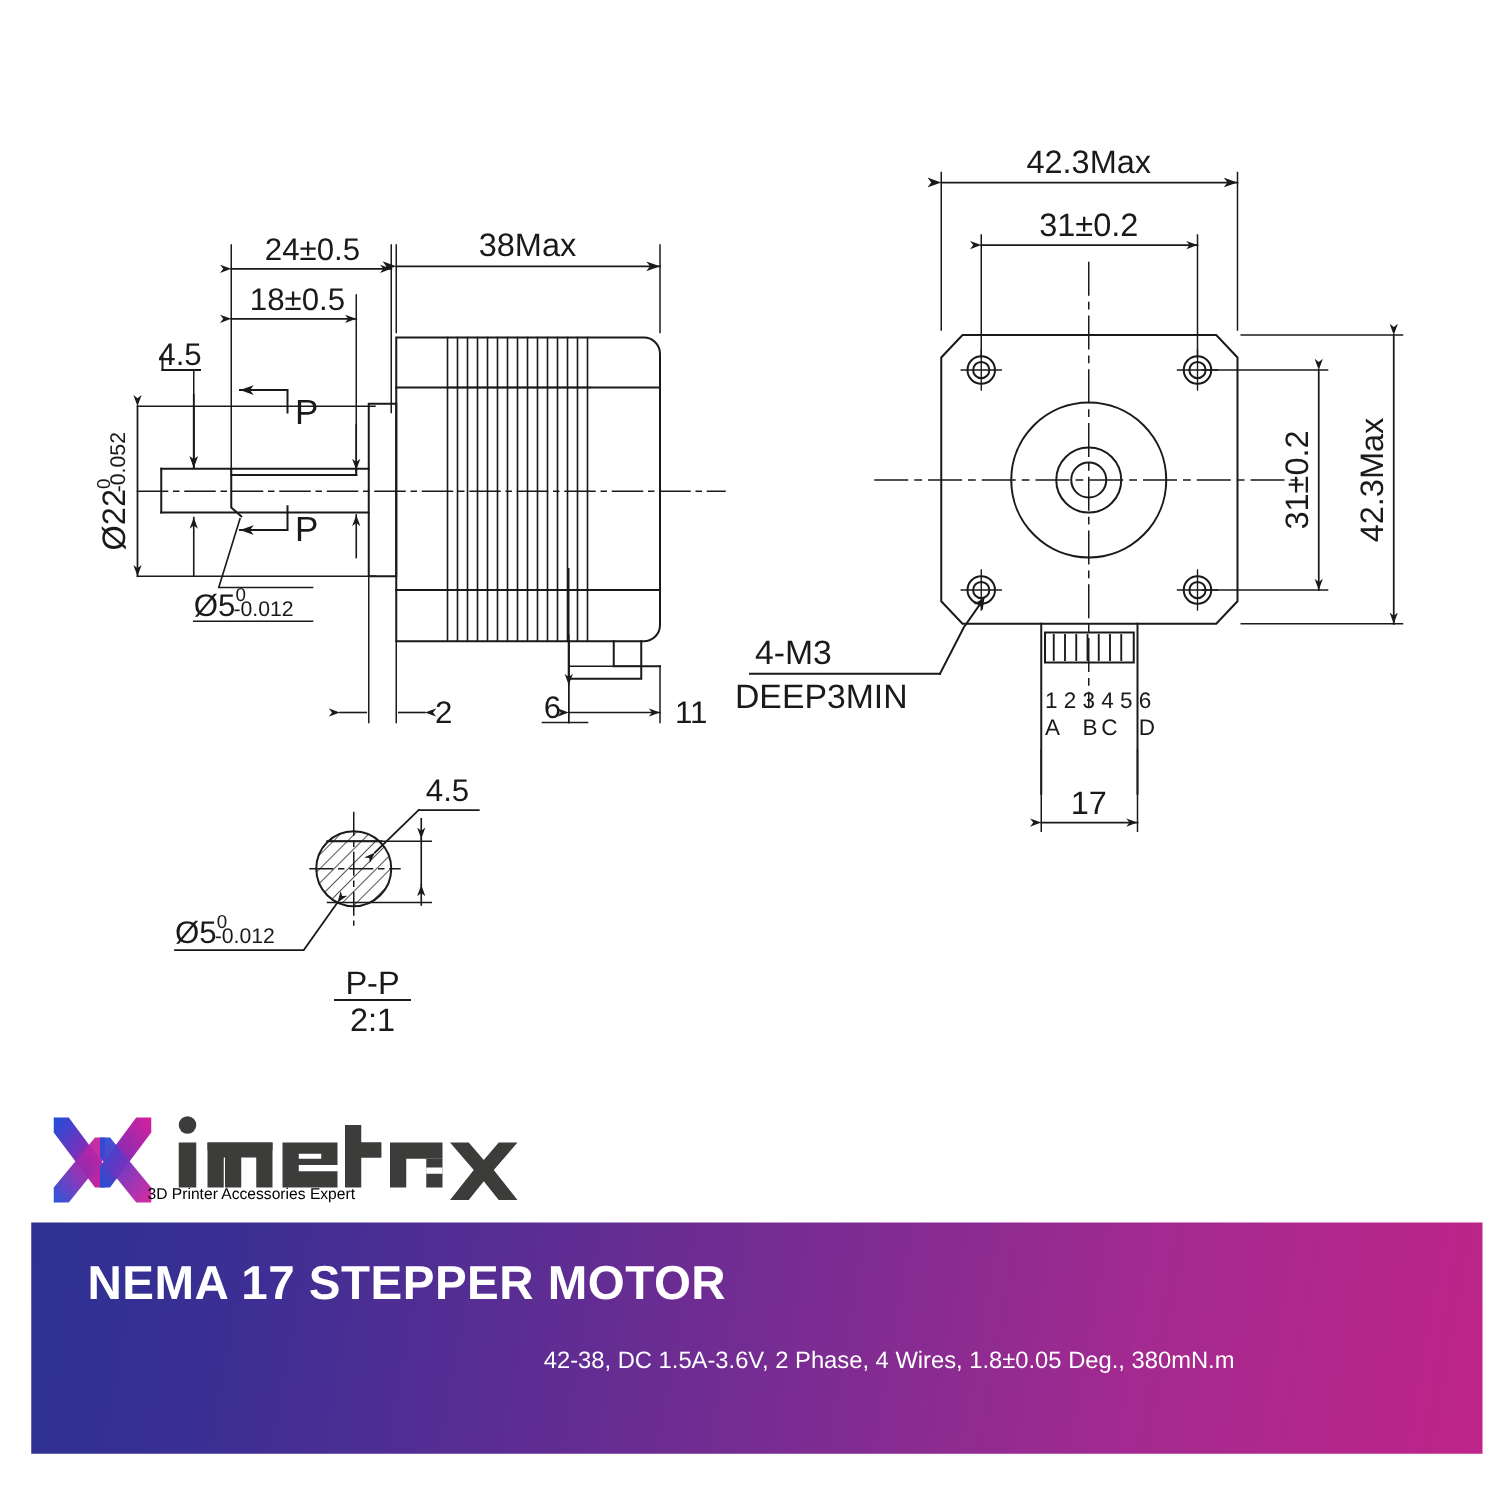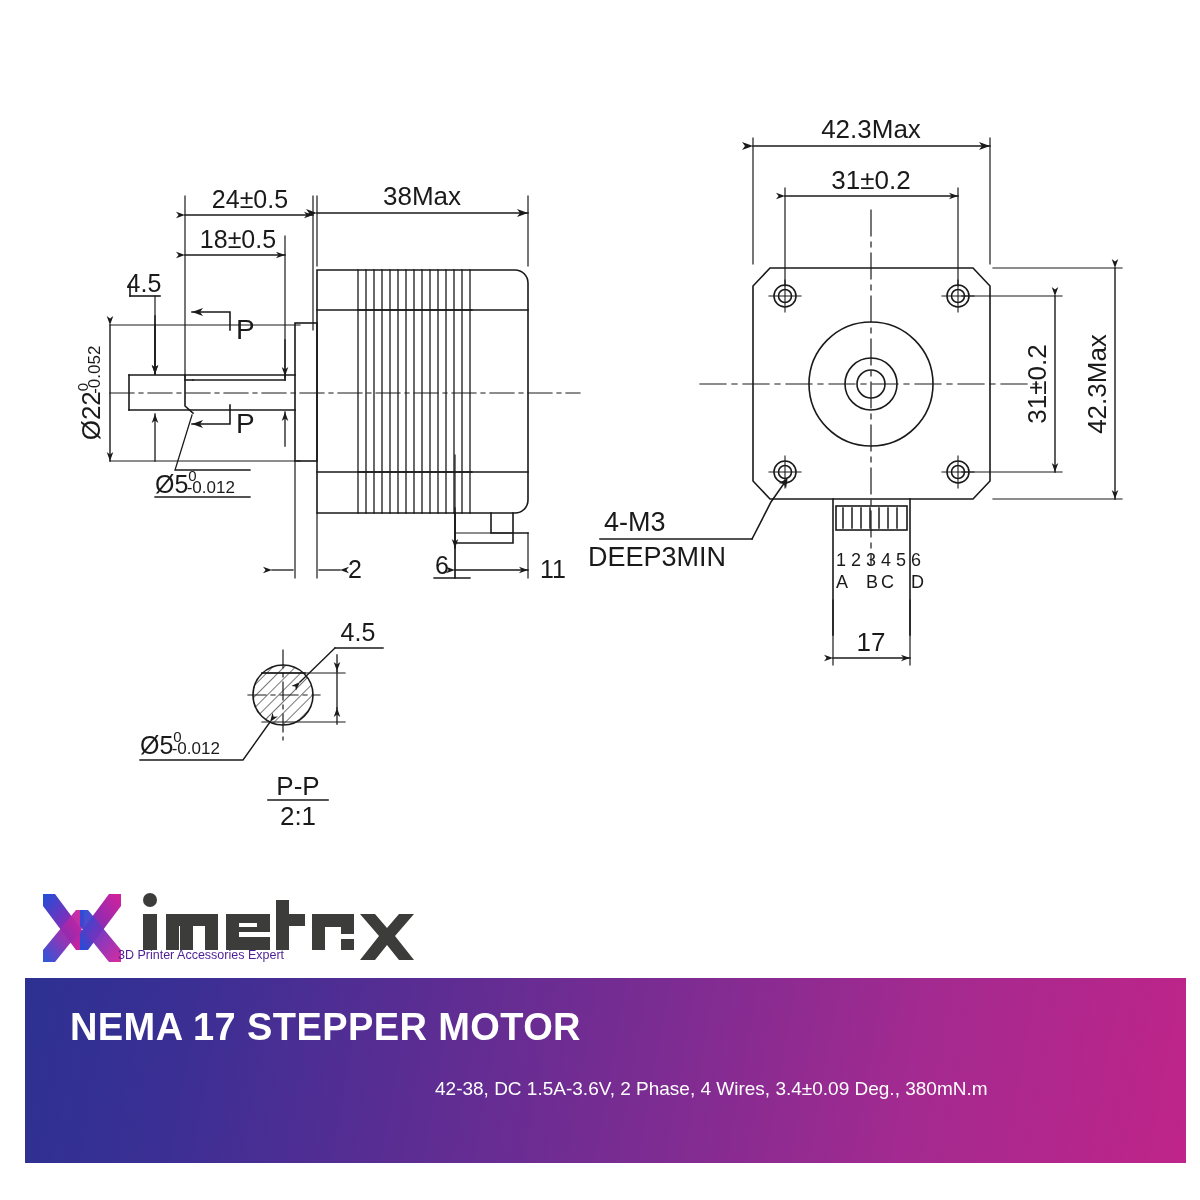--- a/index.html
+++ b/index.html
@@ -16,21 +16,21 @@
     font-size:38px;font-weight:bold;letter-spacing:0.4px;white-space:nowrap;
   }
   .banner-sub{
     position:absolute;left:410px;top:100px;color:#ffffff;
     font-size:19px;font-weight:normal;white-space:nowrap;
   }
   .logo{position:absolute;left:36px;top:888px;width:380px;height:82px;}
   .logo-mark{position:absolute;left:0;top:0;width:92px;height:80px;}
   .logo-word{position:absolute;left:102px;top:2px;width:276px;height:78px;}
   .tagline{
-    position:absolute;left:118px;top:948px;color:#4c1d95;
+    position:absolute;left:118px;top:948px;color:#000000;
     font-size:12.5px;white-space:nowrap;
   }
 </style>
 </head>
 <body>
 
 <div id="page">
 
   <svg id="drawing" viewBox="0 0 1200 1200">
     <defs>
@@ -402,16 +402,16 @@
         <rect x="203" y="44" width="13" height="5" fill="#ffffff"></rect>
 
         <path d="M222,24 h15 l12,14 l12,-14 h15 l-19,22 l19,24 h-15 l-12,-15 l-12,15 h-15 l19,-24 z"></path>
       </g>
     </svg>
   </div>
   <div class="tagline">3D Printer Accessories Expert</div>
 
   <div class="banner">
     <div class="banner-title">NEMA 17 STEPPER MOTOR</div>
-    <div class="banner-sub">42-38, DC 1.5A-3.6V, 2 Phase, 4 Wires, 3.4±0.09 Deg., 380mN.m</div>
+    <div class="banner-sub">42-38, DC 1.5A-3.6V, 2 Phase, 4 Wires, 1.8±0.05 Deg., 380mN.m</div>
   </div>
 
 </div>
 
 </body></html>

